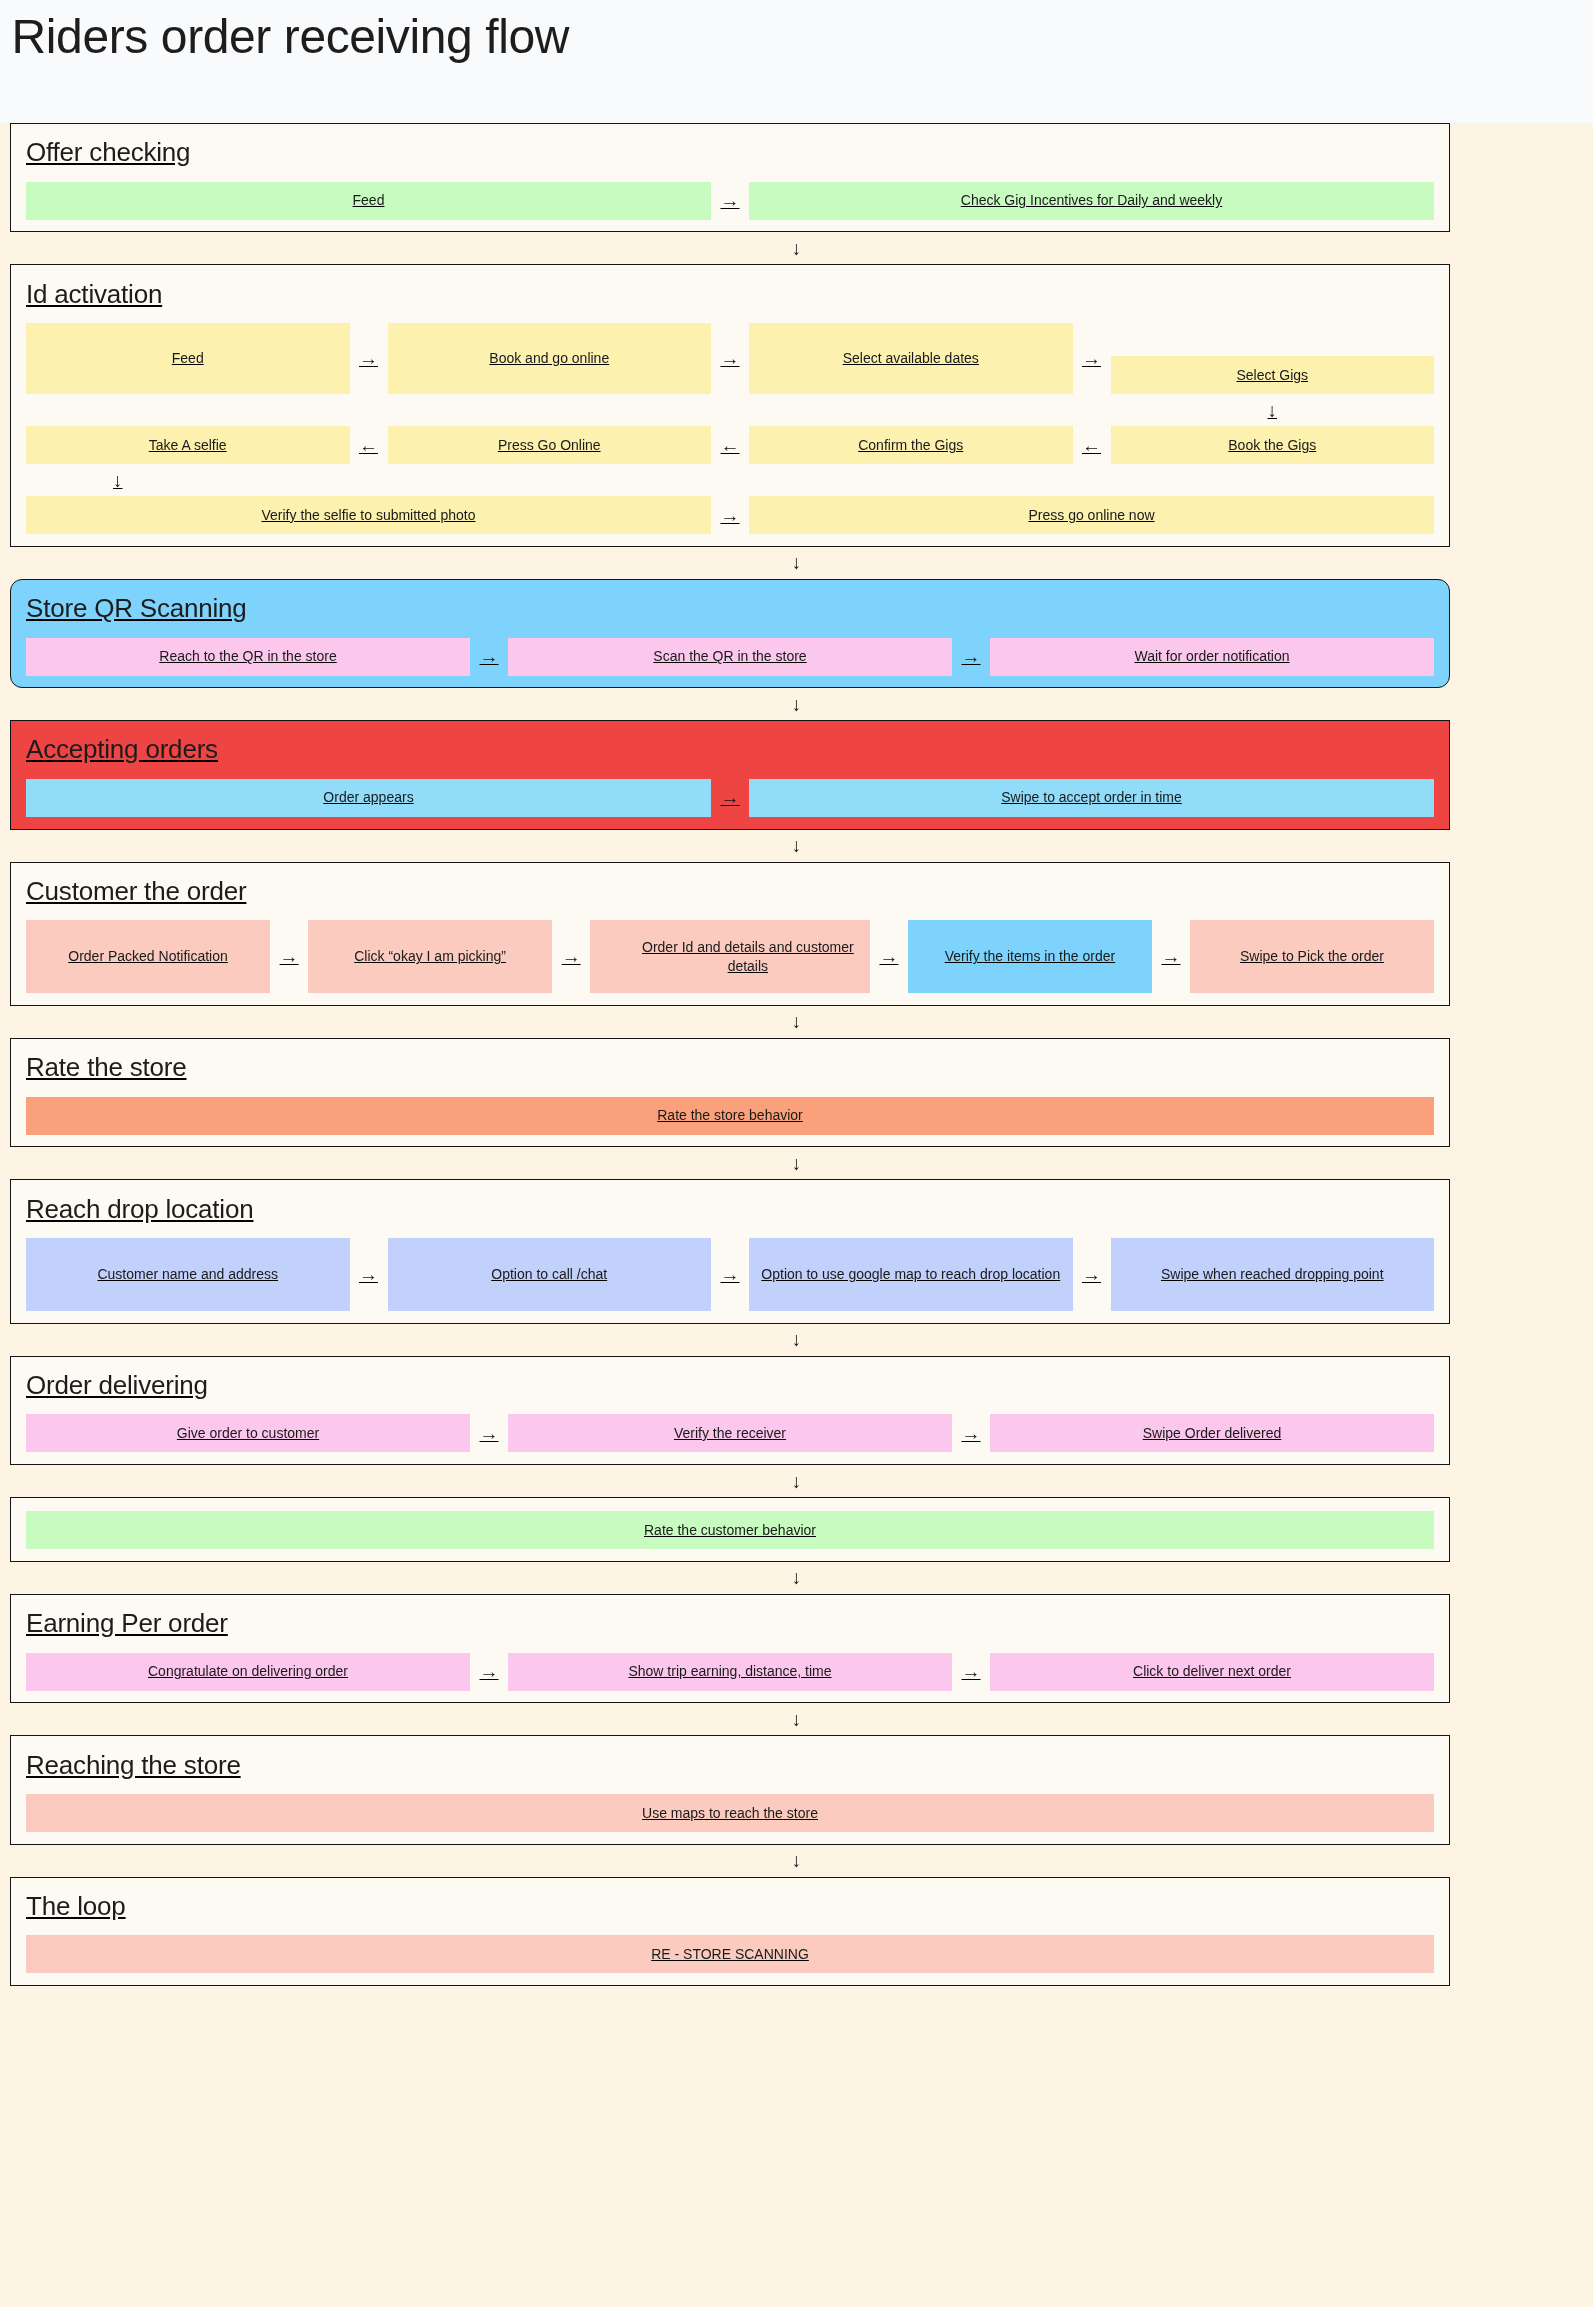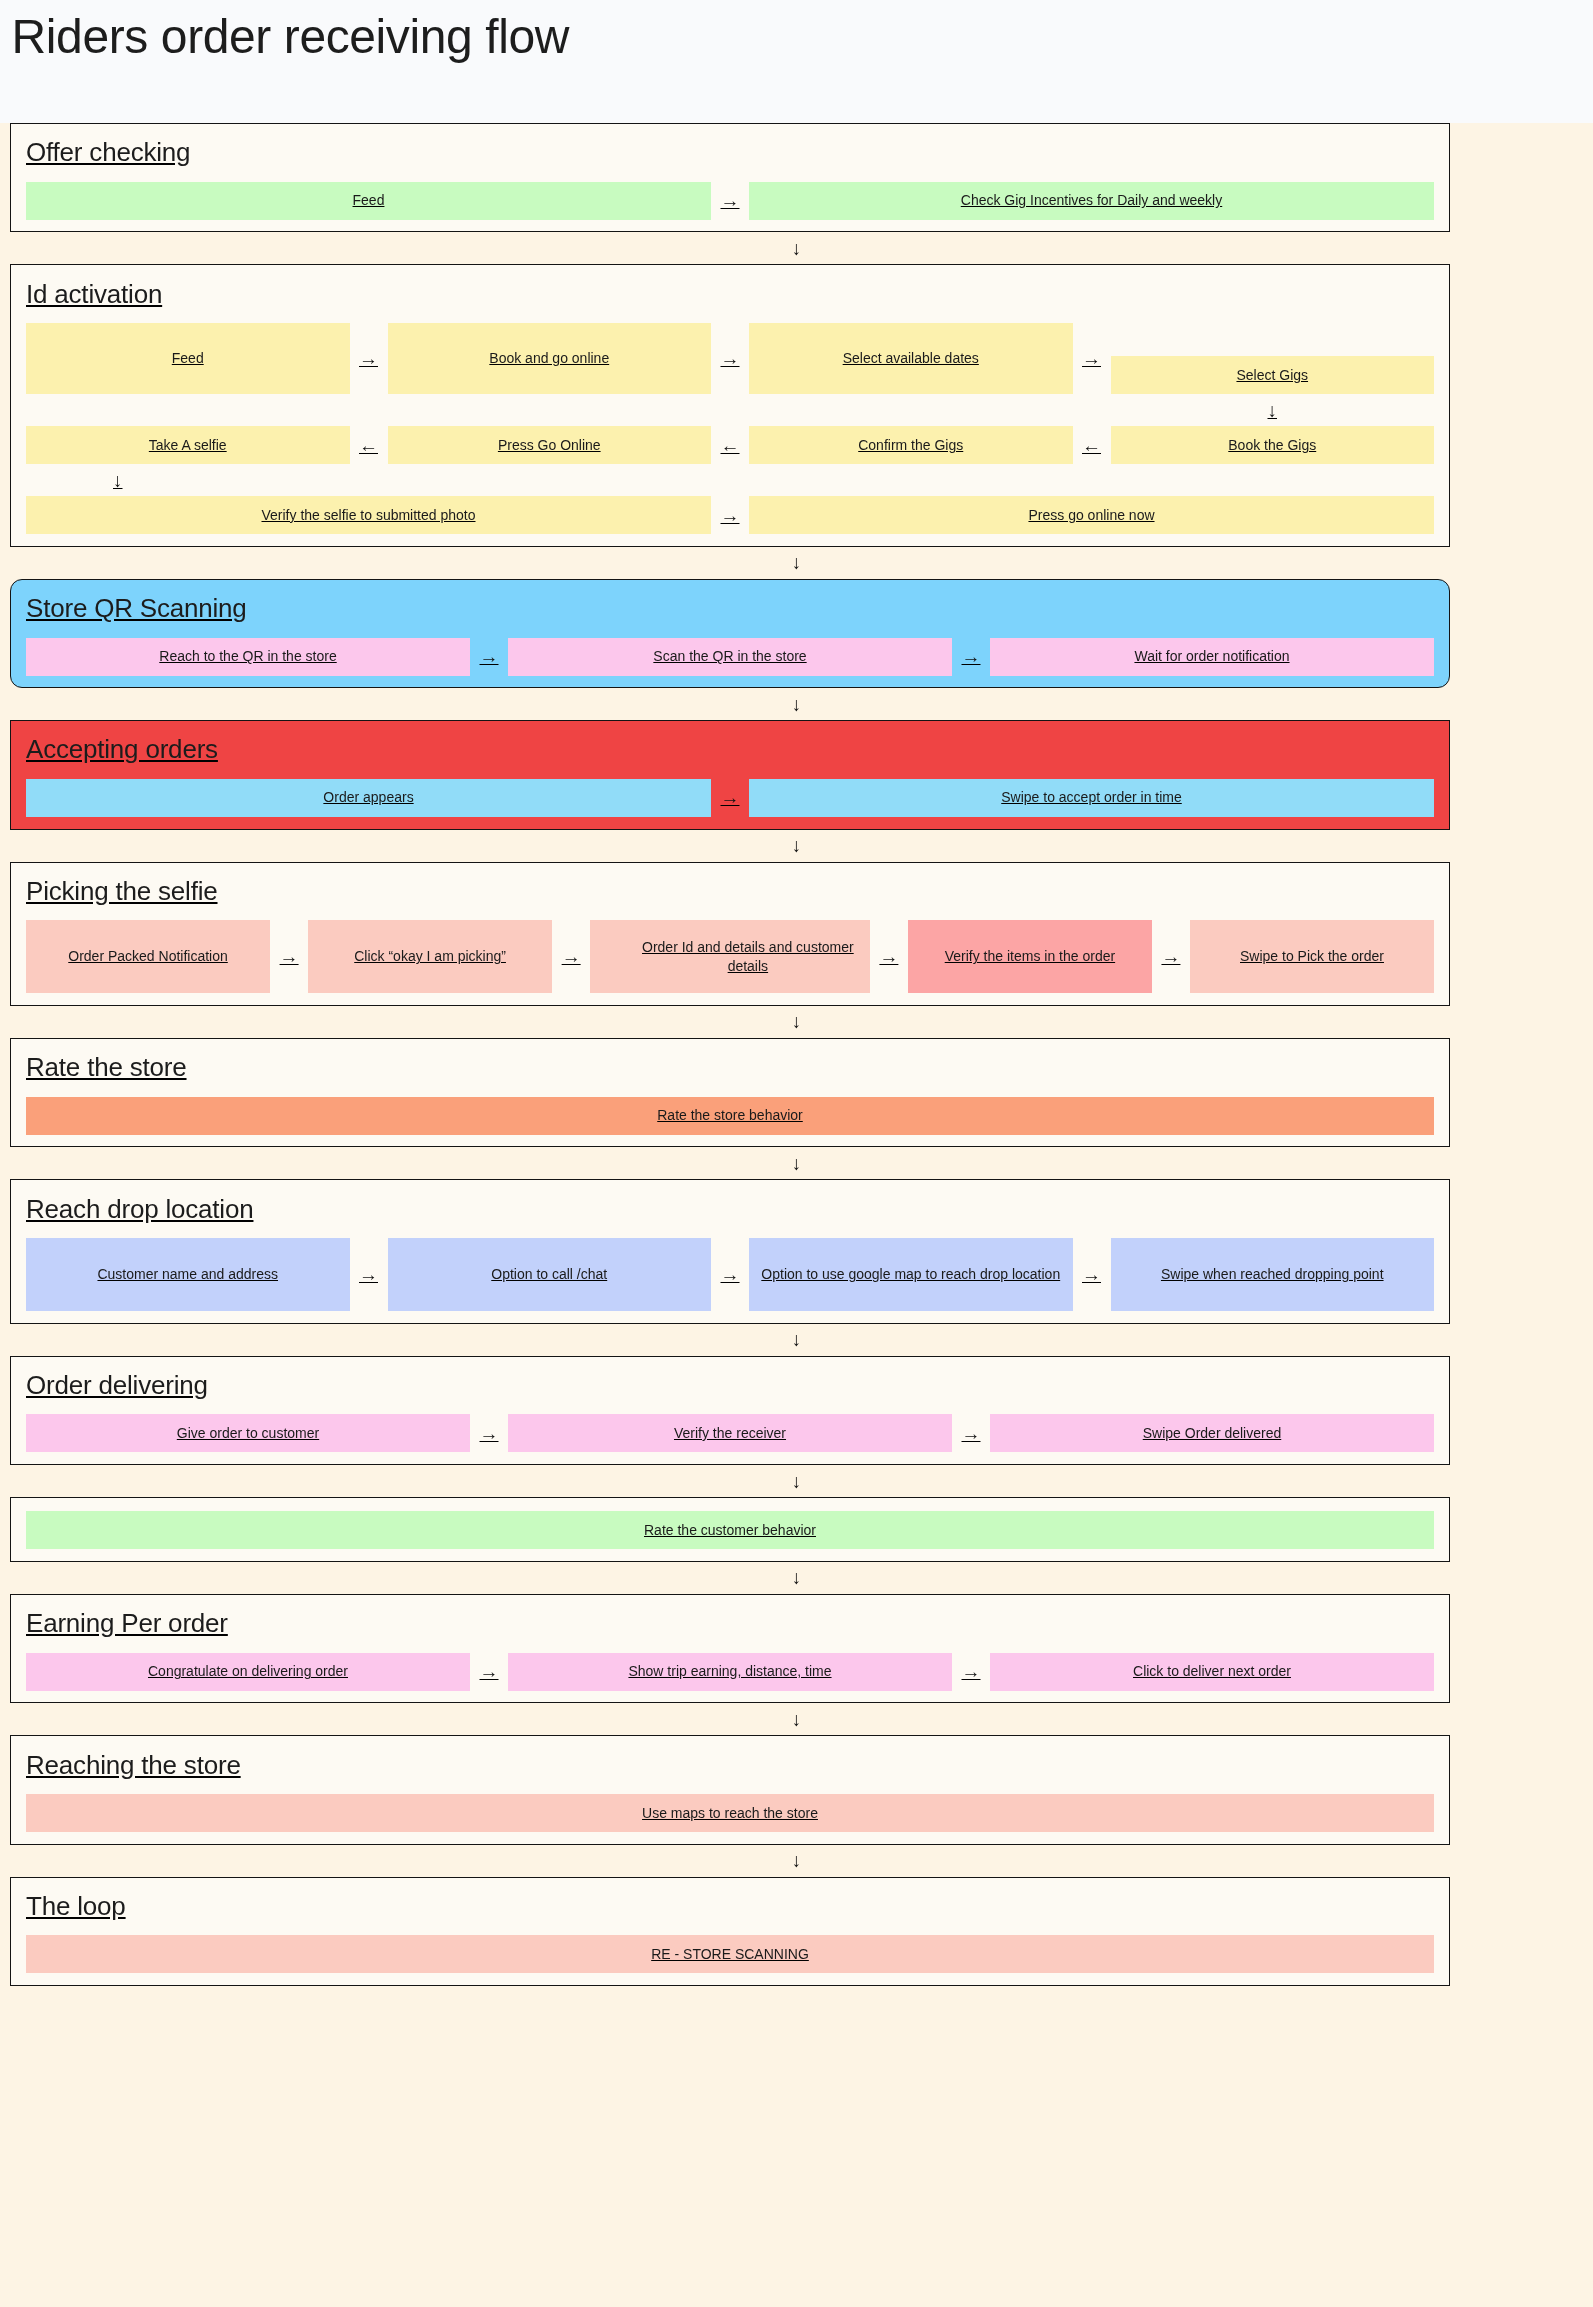--- a/index.html
+++ b/index.html
@@ -179,29 +179,29 @@
     <div class="section" style="background: #ef4444; border-color: rgb(20, 20, 20);">
       <div class="section-title">Accepting orders</div>
       <div class="row">
         <div class="node" style="background: rgb(145, 220, 248); flex: 1 1 0px;">Order appears</div>
         <div class="arrow-h">→</div>
         <div class="node" style="background: rgb(145, 220, 248); flex: 1 1 0px;">Swipe to accept order in time</div>
       </div>
     </div>
     <div class="connector">↓</div>
     <div class="section" style="background: rgb(253, 250, 243); border-color: rgb(20, 20, 20);">
-      <div class="section-title">Picking the selfie</div>
+      <div class="section-title">Customer the order</div>
       <div class="row">
         <div class="node" style="background: rgb(251, 203, 192); flex: 1 1 0px; min-height: 73px;">Order Packed Notification</div>
         <div class="arrow-h">→</div>
         <div class="node" style="background: rgb(251, 203, 192); flex: 1 1 0px; min-height: 73px;">Click “okay I am picking”</div>
         <div class="arrow-h">→</div>
         <div class="node" style="background: rgb(251, 203, 192); flex: 1 1 0px; min-height: 73px; padding-left: 44px;">Order Id and details and customer details</div>
         <div class="arrow-h">→</div>
-        <div class="node" style="background: #fca5a5; flex: 1 1 0px; min-height: 73px;">Verify the items in the order</div>
+        <div class="node" style="background: #7dd3fc; flex: 1 1 0px; min-height: 73px;">Verify the items in the order</div>
         <div class="arrow-h">→</div>
         <div class="node" style="background: rgb(251, 203, 192); flex: 1 1 0px; min-height: 73px;">Swipe to Pick the order</div>
       </div>
     </div>
     <div class="connector">↓</div>
     <div class="section" style="background: rgb(253, 250, 243); border-color: rgb(20, 20, 20);">
       <div class="section-title">Rate the store</div>
       <div class="row">
         <div class="node" style="background: rgb(250, 160, 122); flex: 1 1 0px;">Rate the store behavior</div>
       </div>

